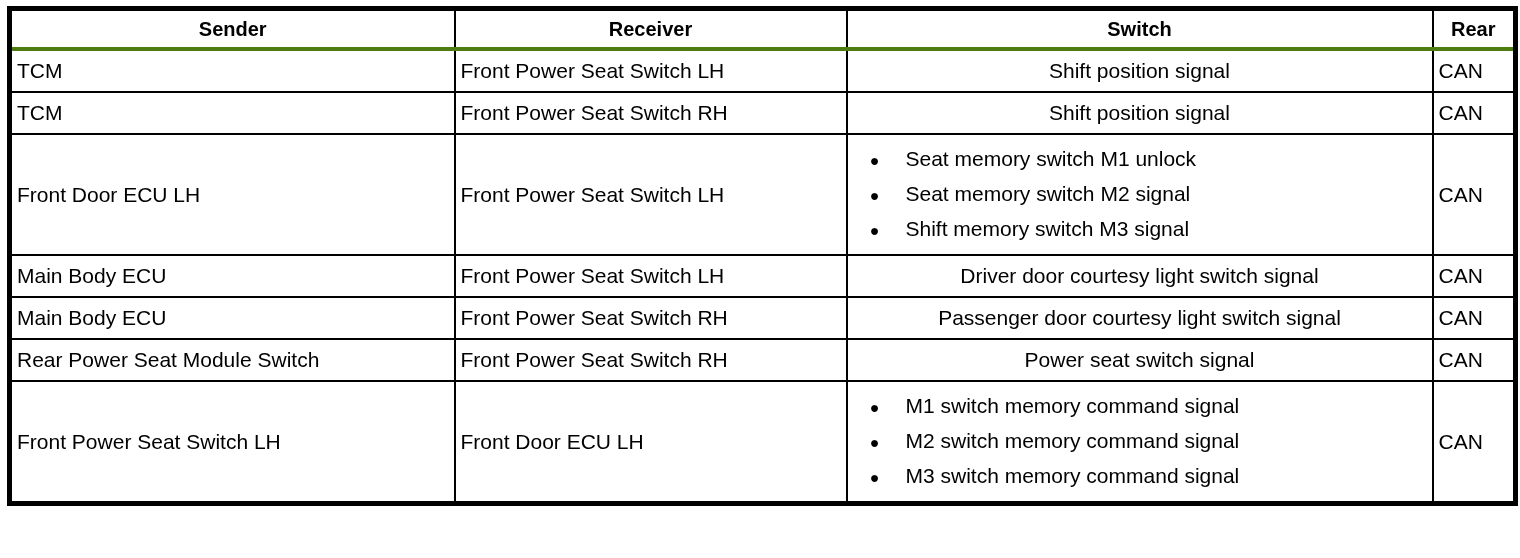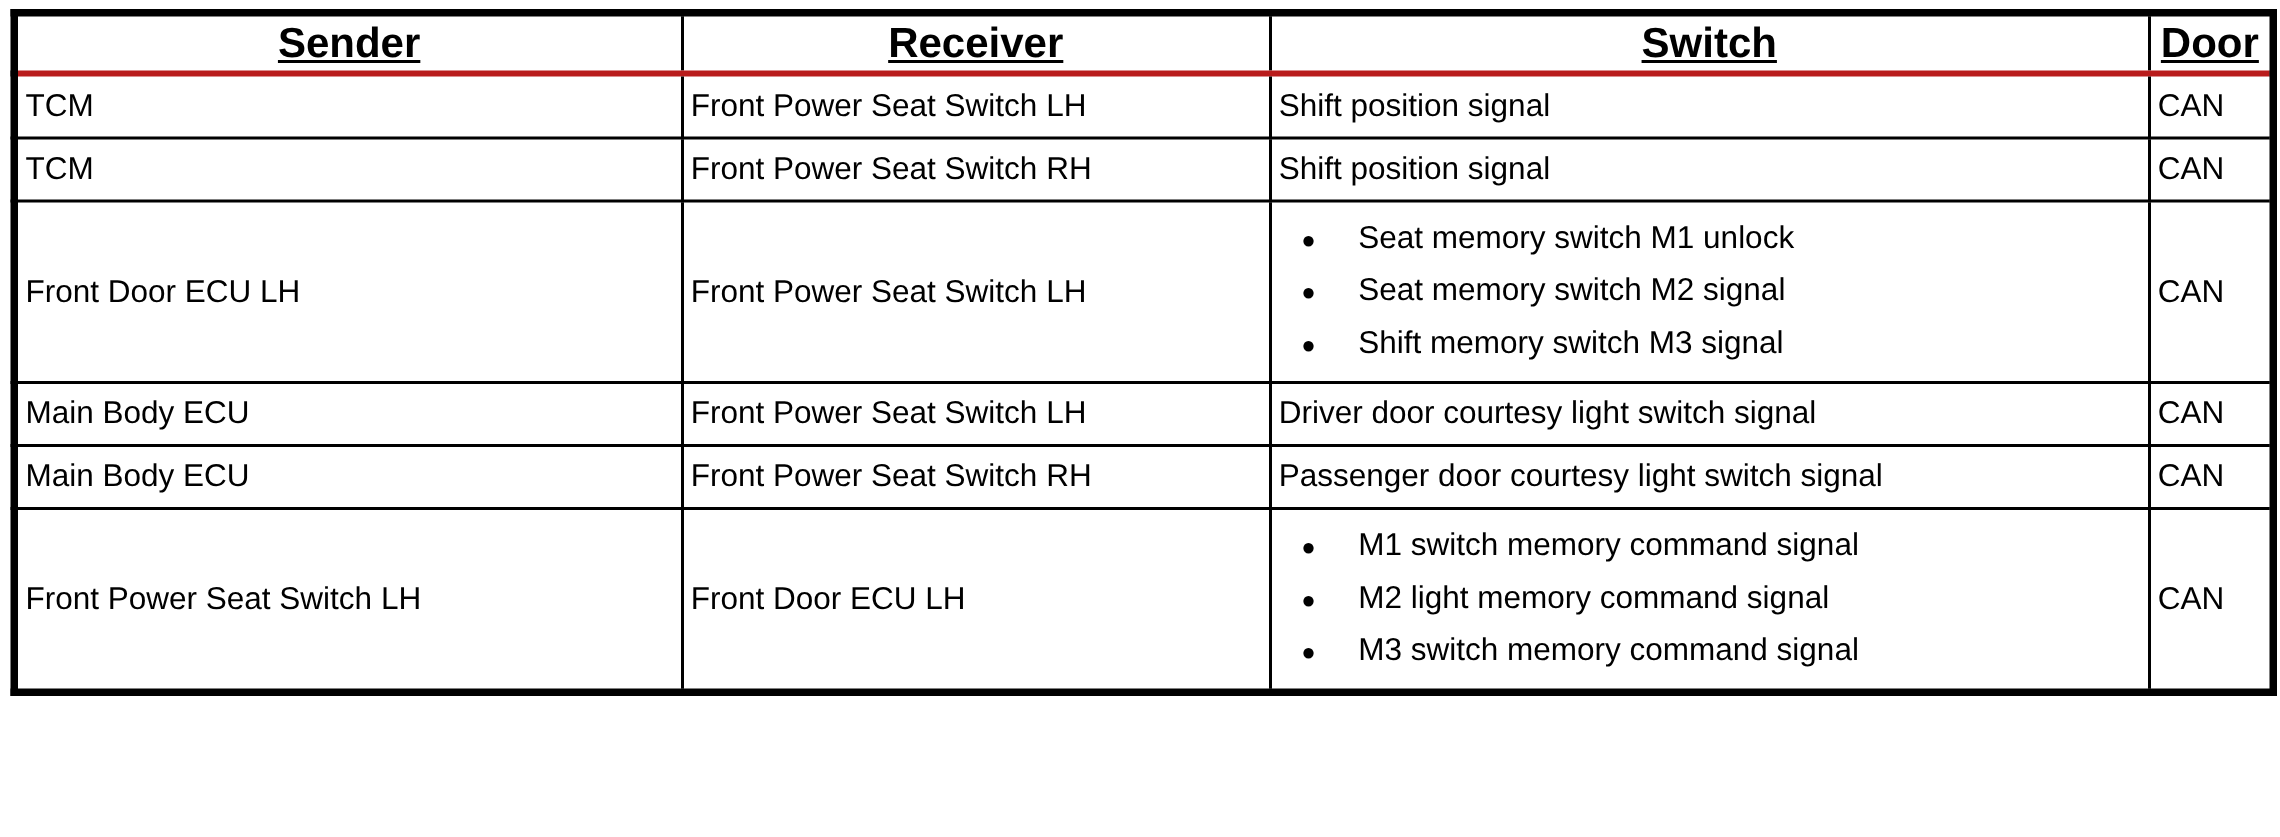--- a/index.html
+++ b/index.html
@@ -34,27 +34,26 @@
     font-size: 21px;
     line-height: 26px;
     padding: 7px 5px;
     overflow: hidden;
     white-space: nowrap;
   }
   
   table.signal-table { border: 5px solid #000000; }
   table.signal-table thead th {
     font-weight: bold;
-    font-size: 28px;
+    font-size: 20px;
     text-align: center;
     padding: 5px 4px;
-    border-bottom: 4px solid #b91c1c;
-    text-decoration: underline;
+    border-bottom: 4px solid #4d7c0f;
   }
-  td.signal-cell { padding: 7px 5px; }
+  td.signal-cell { padding: 7px 5px; text-align: center; }
   ul.signal-list {
     list-style: none;
     margin: 0;
     padding: 0;
   }
   ul.signal-list li {
     display: flex;
     align-items: baseline;
     line-height: 33px;
   }
@@ -75,21 +74,21 @@
       <col class="col-sender">
       <col class="col-receiver">
       <col class="col-signal">
       <col class="col-line">
     </colgroup>
     <thead>
       <tr>
         <th>Sender</th>
         <th>Receiver</th>
         <th>Switch</th>
-        <th>Door</th>
+        <th>Rear</th>
       </tr>
     </thead>
     <tbody id="table-body">
         <tr>
           <td>TCM</td>
           <td>Front Power Seat Switch LH</td>
           <td class="signal-cell"><span>Shift position signal</span></td>
           <td>CAN</td>
         </tr>
         <tr>
@@ -125,31 +124,37 @@
           <td class="signal-cell"><span>Driver door courtesy light switch signal</span></td>
           <td>CAN</td>
         </tr>
         <tr>
           <td>Main Body ECU</td>
           <td>Front Power Seat Switch RH</td>
           <td class="signal-cell"><span>Passenger door courtesy light switch signal</span></td>
           <td>CAN</td>
         </tr>
         <tr>
+          <td>Rear Power Seat Module Switch</td>
+          <td>Front Power Seat Switch RH</td>
+          <td class="signal-cell"><span>Power seat switch signal</span></td>
+          <td>CAN</td>
+        </tr>
+        <tr>
           <td>Front Power Seat Switch LH</td>
           <td>Front Door ECU LH</td>
           <td class="signal-cell">
             <ul class="signal-list">
               <li>
                 <span class="bullet">●</span>
                 <span>M1 switch memory command signal</span>
               </li>
               <li>
                 <span class="bullet">●</span>
-                <span>M2 light memory command signal</span>
+                <span>M2 switch memory command signal</span>
               </li>
               <li>
                 <span class="bullet">●</span>
                 <span>M3 switch memory command signal</span>
               </li>
             </ul>
           </td>
           <td>CAN</td>
         </tr>
       </tbody>

